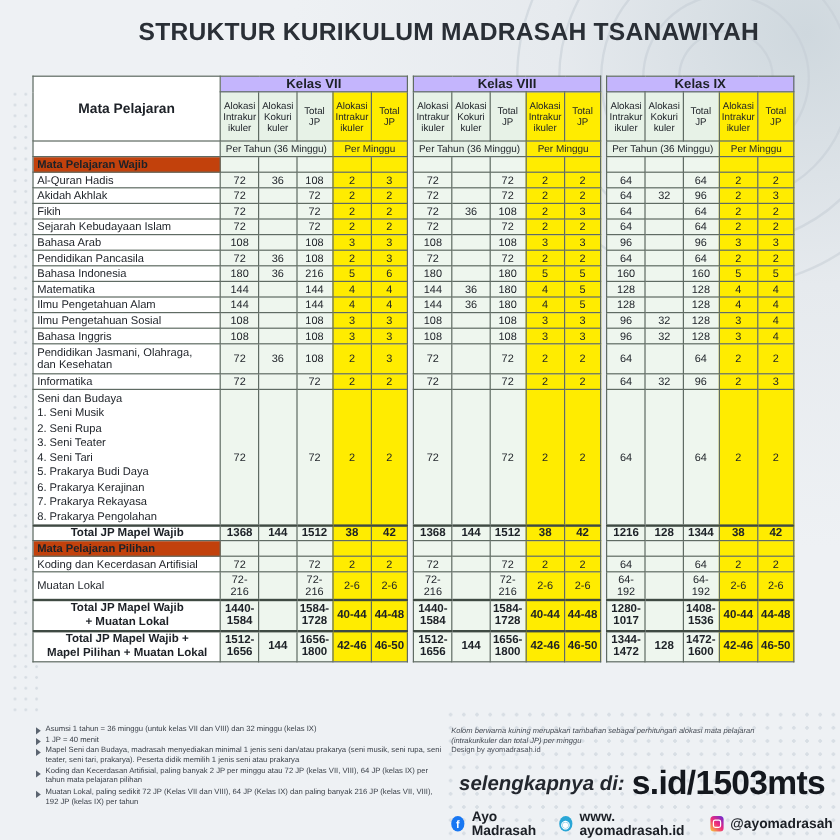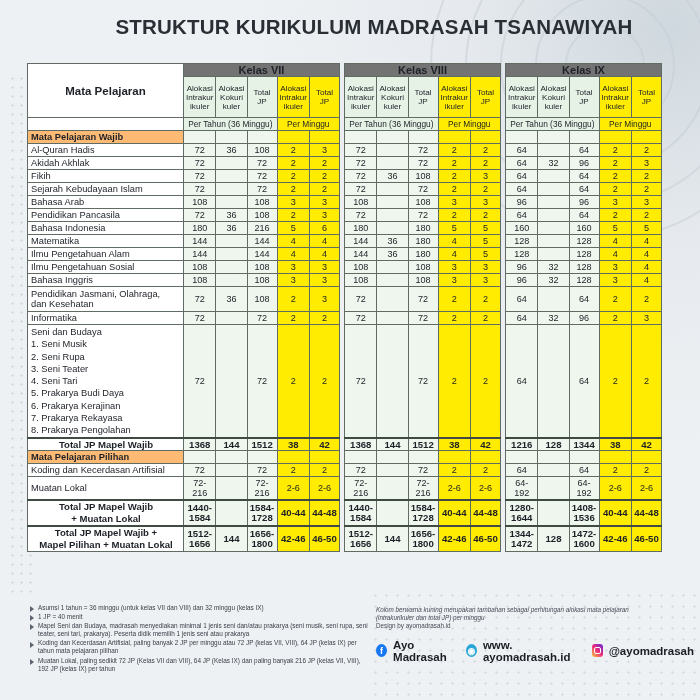--- a/index.html
+++ b/index.html
@@ -58,31 +58,31 @@
   .coltot { width: 30px; }
   .gapcol { width: 5px; border:none !important; background: transparent !important; padding:0; }
 
   td.subject {
     text-align:left; padding-left:3px; background:#ffffff; font-size:9.3px;
   }
   td.hdr-main {
     background:#ffffff; font-weight:700; font-size:11.5px; vertical-align:middle;
   }
   td.klass {
-    background:#737373; font-weight:700; font-size:11px;
+    background:#c4b5fd; font-weight:700; font-size:11px;
   }
   td.sub-hdr { background:#e7f2e7; font-size:8.1px; line-height:9px; vertical-align:middle; }
   td.sub-hdr.yel { background:#ffec00; }
   td.pertahun { background:#e7f2e7; font-size:8.3px; }
   td.pertahun.yel { background:#ffec00; }
 
   td.yel { background:#ffec00; }
   td.num { background:#eef6ee; }
   td.blank { background:#eef6ee; }
-  tr.section td.subject { font-weight:700; background:#fdba74; }
+  tr.section td.subject { font-weight:700; background:#c2410c; }
   tr.total td { font-weight:700; font-size:9.6px; }
   tr.total td.subject { font-weight:700; }
   .stack { line-height:9px; }
   .thickb td { border-top-width:2px; border-top-color:#3f4a43;text-align:center; }
 
   
   .foot {
     position:absolute; left:30px; top:604px; width:342px;
     font-size:6.4px; line-height:8.1px; color:#3b4149;
   }
@@ -710,21 +710,21 @@
             <td class="num" style="font-weight: 700;"></td>
             <td class="num" style="font-weight: 700;">
               <div style="line-height: 10px;">1584-</div>
               <div style="line-height: 10px;">1728</div>
             </td>
             <td class="yel" style="font-weight: 700;">40-44</td>
             <td class="yel" style="font-weight: 700;">44-48</td>
             <td class="gapcol"></td>
             <td class="num" style="font-weight: 700;">
               <div style="line-height: 10px;">1280-</div>
-              <div style="line-height: 10px;">1644</div>
+              <div style="line-height: 10px;">1017</div>
             </td>
             <td class="num" style="font-weight: 700;"></td>
             <td class="num" style="font-weight: 700;">
               <div style="line-height: 10px;">1408-</div>
               <div style="line-height: 10px;">1536</div>
             </td>
             <td class="yel" style="font-weight: 700;">40-44</td>
             <td class="yel" style="font-weight: 700;">44-48</td>
           </tr>
           <tr class="total thickb">
@@ -780,20 +780,24 @@
         <li>Koding dan Kecerdasan Artifisial, paling banyak 2 JP per minggu atau 72 JP (kelas VII, VIII), 64 JP (kelas IX) per tahun mata pelajaran pilihan</li>
         <li>Muatan Lokal, paling sedikit 72 JP (Kelas VII dan VIII), 64 JP (Kelas IX) dan paling banyak 216 JP (kelas VII, VIII), 192 JP (kelas IX) per tahun</li>
       </ul>
   </div>
 
   <div class="rfoot">
     <div class="rnote">
       <div>Kolom berwarna kuning merupakan tambahan sebagai perhitungan alokasi mata pelajaran</div>
       <div>(intrakurikuler dan total JP) per minggu</div>
       <div class="design">Design by ayomadrasah.id</div>
+    </div>
+    <div class="slrow">
+      <span class="sl-pre">selengkapnya di:</span>
+      <span class="sl-link">s.id/1503mts</span>
     </div>
     <div class="socials">
       <span class="ic fb">f</span>
       <span>Ayo Madrasah</span>
       <span class="ic web">◉</span>
       <span>www. ayomadrasah.id</span>
       <span class="ic ig">
           <i></i>
         </span>
       <span>@ayomadrasah</span>

